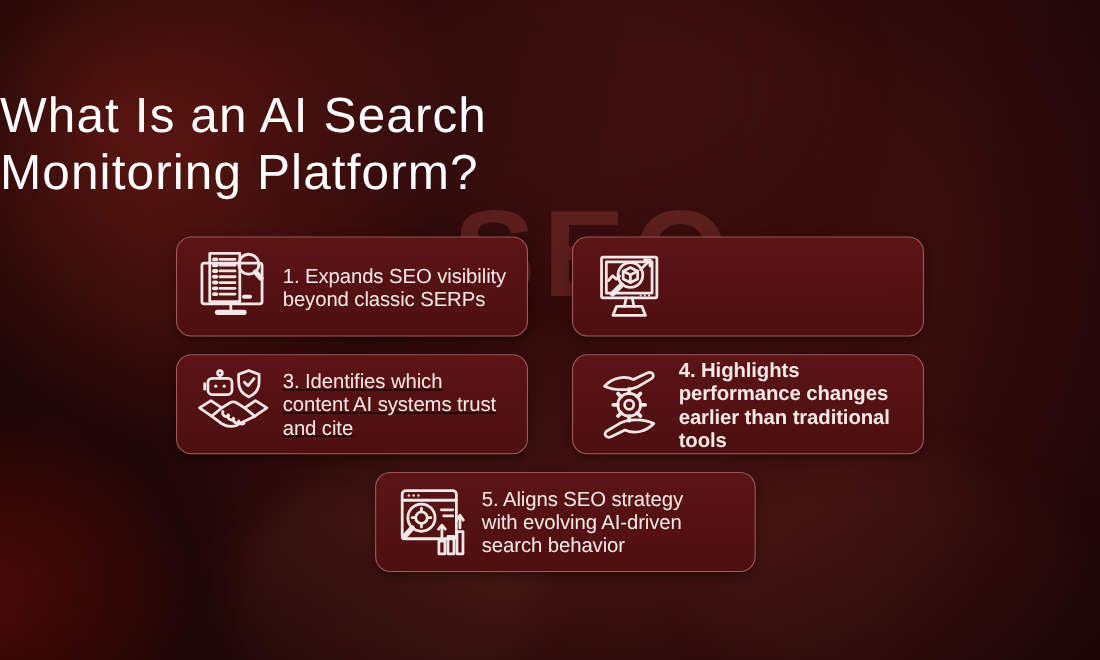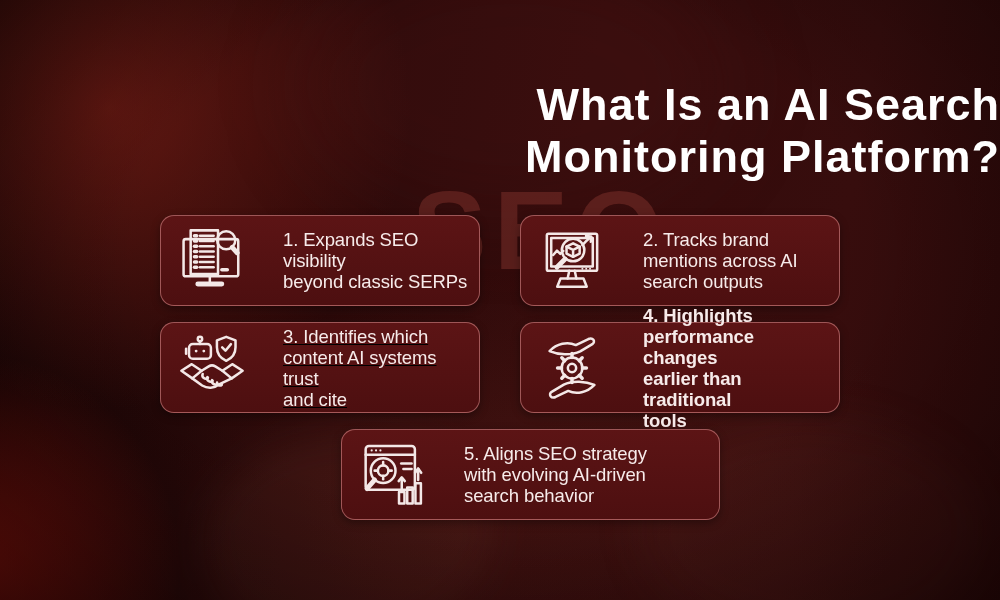--- a/index.html
+++ b/index.html
@@ -21,36 +21,36 @@
     position:absolute; left:412px; top:166px; z-index:2;
     font-size:112px; font-weight:800; letter-spacing:7px;
     color:rgba(128,49,44,.50);
   }
   .vignette {
     position:absolute; inset:0; z-index:3; pointer-events:none;
     background:radial-gradient(ellipse at 50% 42%, rgba(0,0,0,0) 52%, rgba(4,0,0,.48) 100%);
   }
   .title {
     position:absolute; left:0; top:79px; width:1000px; z-index:4;
-    text-align:right; color:#ffffff; font-weight:700;
+    text-align:left; color:#ffffff; font-weight:400;
     font-size:45px; line-height:52px; letter-spacing:1px;
     white-space:pre-line;
   }
   .card {
     position:absolute; z-index:5; width:320px; height:91px;
     border-radius:14px; border:1.6px solid rgba(226,145,145,.55);
     background:linear-gradient(180deg, #5c1415 0%, #4d0f10 100%);
     box-shadow:0 3px 8px rgba(0,0,0,.35);
-    display:flex; align-items:center; padding:0 8px 0 12px;gap:26px;
+    display:flex; align-items:center; padding:0 8px 0 12px;
   }
   .card-1 { left:160px; top:215px; }
   .card-2 { left:520px; top:215px; }
   .card-3 { left:160px; top:322px;text-decoration:underline; }
   .card-4 { left:520px; top:322px;font-weight:bold; }
-  .card-5 { left:341px; top:429px; width:379px; }
+  .card-5 { left:341px; top:429px; width:346px; }
   .icon-box { flex:0 0 78px; display:flex; justify-content:center; align-items:center; }
   .icon-box svg { display:block; }
   .ic { stroke:#f4e8e7; stroke-width:2.3; fill:none; stroke-linecap:round; stroke-linejoin:round; }
   .ic .fill { fill:#f4e8e7; stroke:none; }
   .ic .thick { stroke-width:4.4; }
   .ic .mid { stroke-width:3.2; }
   .card-text {
     margin-left:6px; color:#f7ebea; font-size:18.5px; line-height:21px;
     letter-spacing:-0.1px; white-space:pre-line;
   }
@@ -112,23 +112,20 @@
         <circle cx="48.5" cy="39" r="0.9" class="fill"></circle>
         <polyline points="14.8,26.5 18.3,22.5 21.3,25.5 24,22.8"></polyline>
         <circle cx="33" cy="22" r="10.3"></circle>
         <path d="M33 15.8 L39 18.8 V25.2 L33 28.2 L27 25.2 V18.8 Z"></path>
         <path d="M27 18.8 L33 21.8 L39 18.8 M33 21.8 V28.2"></path>
         <line x1="25.7" y1="30.2" x2="18.2" y2="37.7" class="thick"></line>
         <path d="M41.5 17.5 Q45.5 13 49 10.3"></path>
         <polyline points="44.8,9.2 49.6,9.6 49.2,14.4"></polyline>
       </svg>
     </span>
-    <p class="card-text">2. Tracks brand
-mentions across AI
-search outputs</p>
   </div>
 
   <div class="card card-3">
     <span class="icon-box">
       <svg width="70" height="70" viewBox="0 0 64 64" class="ic" aria-hidden="true">
         <circle cx="21" cy="5.5" r="2"></circle>
         <line x1="21" y1="7.7" x2="21" y2="10"></line>
         <rect x="11" y="10" width="20" height="13.5" rx="3.5"></rect>
         <circle cx="17.5" cy="16.5" r="1.3" class="fill"></circle>
         <circle cx="24.5" cy="16.5" r="1.3" class="fill"></circle>

